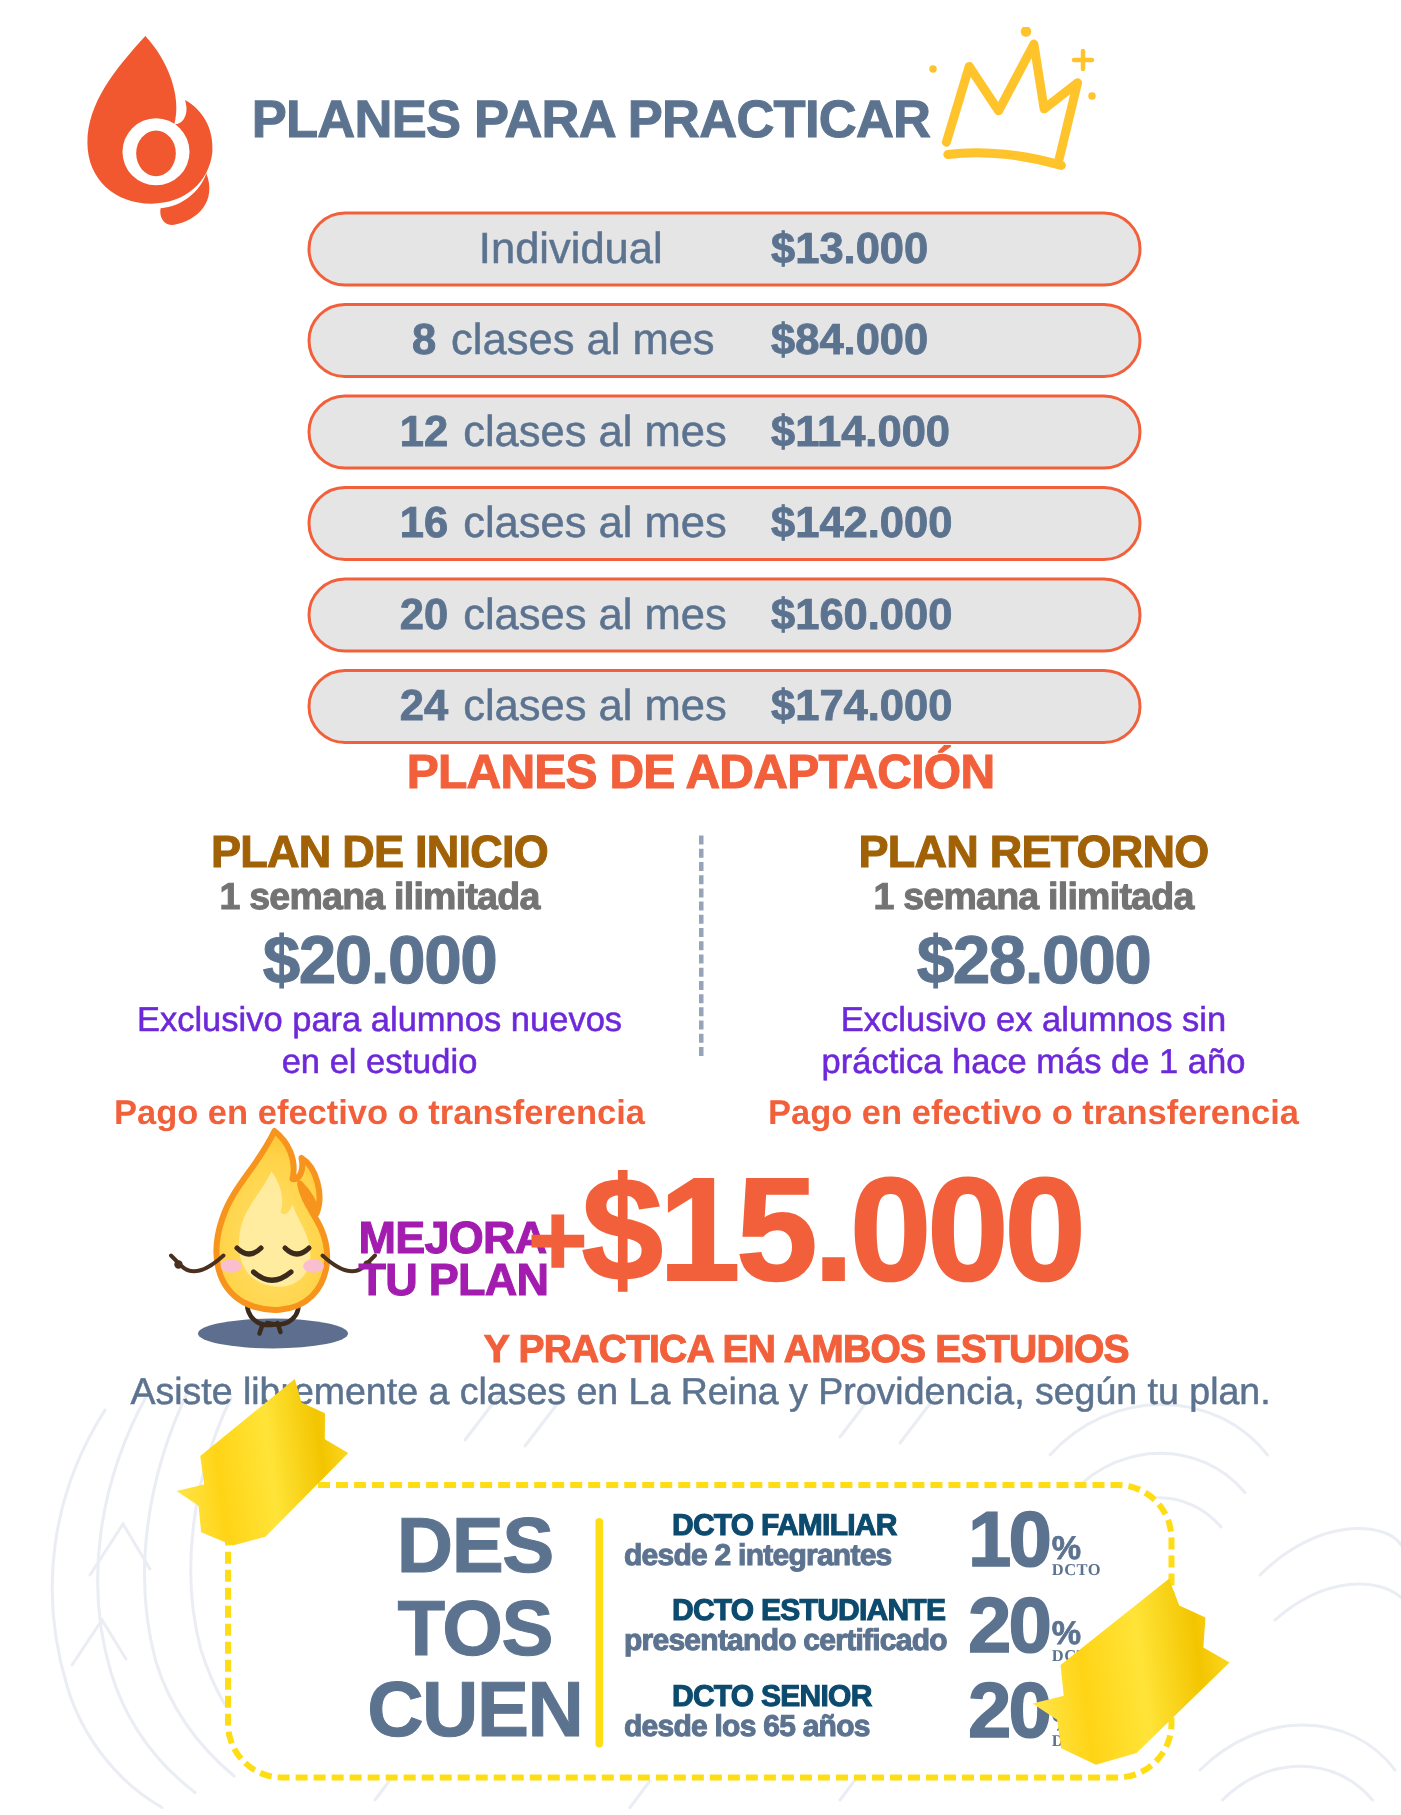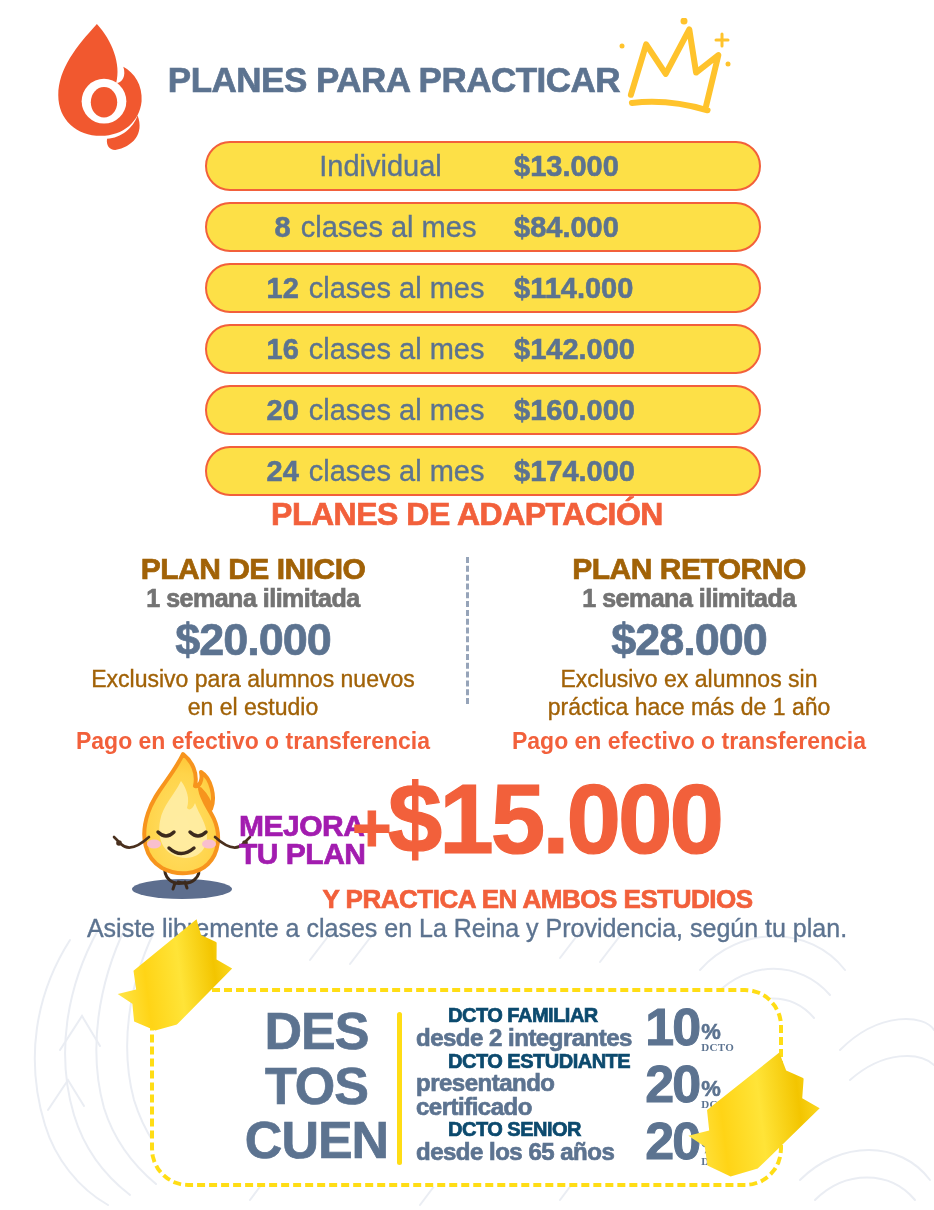--- a/index.html
+++ b/index.html
@@ -16,38 +16,38 @@
   .logo{position:absolute;left:48px;top:24px;width:112px;height:126px;}
   .crown{position:absolute;left:616px;top:18px;width:118px;height:108px;}
 
   
   .title{position:absolute;left:0;top:60px;width:788px;text-align:center;
          font-size:35px;color:#5C7390;}
 
   
   .pills{position:absolute;left:205px;top:141px;width:556px;}
   .pill{display:flex;align-items:center;height:46px;border:2px solid #F2603B;
-        border-radius:26px;margin-bottom:11px;background:#fde047;}
+        border-radius:26px;margin-bottom:11px;background:#e5e5e5;}
   .pill-label{flex:1;display:flex;justify-content:center;align-items:baseline;gap:10px;
         padding-left:30px;font-size:29px;}
   .pill-qty{font-weight:bold;-webkit-text-stroke:.6px currentColor;}
   .pill-name{-webkit-text-stroke:.35px currentColor;}
   .pill-price{width:245px;text-align:left;font-size:29px;font-weight:bold;
         -webkit-text-stroke:.6px currentColor;}
 
   
   .adapt-title{position:absolute;left:0;top:496px;width:934px;text-align:center;
         font-size:32px;color:#F2603B;}
   .adapt-col{position:absolute;top:554px;width:390px;text-align:center;}
   .col-0{left:58px;}
   .col-1{left:494px;}
   .plan-name{font-size:30px;color:#a16207;line-height:1;}
   .plan-sub{font-size:25px;color:#737373;line-height:1;margin-top:2px;}
   .plan-price{font-size:45px;color:#5C7390;line-height:1;margin:6px 0 4px 0;letter-spacing:-1px;}
-  .plan-desc{font-size:23px;color:#a16207;line-height:1.2;width:340px;margin:0 auto;}
+  .plan-desc{font-size:23px;color:#6d28d9;line-height:1.2;width:340px;margin:0 auto;}
   .plan-pay{font-size:23px;color:#F2603B;margin-top:9px;line-height:1;}
   .v-divider{position:absolute;left:466px;top:557px;height:147px;width:0;
         border-left:3px dashed #96A4B9;}
 
   
   .mascot{position:absolute;left:105px;top:750px;width:170px;height:165px;}
   .up-head{position:absolute;left:239px;top:812px;font-size:30px;line-height:.93;
         color:#a21caf;text-align:left;}
   .up-price{position:absolute;left:352px;top:770px;display:flex;align-items:center;
         color:#F2603B;}
@@ -64,21 +64,21 @@
   .disc-box{position:absolute;left:150px;top:988px;width:633px;height:199px;
         border:4px dashed #FFDD15;border-radius:38px;background:#fff;box-sizing:border-box;}
   .disc-title{position:absolute;left:55px;top:12px;width:215px;text-align:center;
         font-size:52px;line-height:1.05;color:#5C7390;letter-spacing:-1px;}
   .disc-divider{position:absolute;left:243px;top:20px;width:5px;height:153px;
         background:#FFDD15;border-radius:3px;}
   .disc-rows{position:absolute;left:262px;top:11px;width:318px;}
   .disc-row{display:flex;justify-content:space-between;align-items:center;
         height:50px;margin-bottom:7px;}
   .d-name{font-size:20px;line-height:.98;color:#0c4a6e;margin-left:32px;}
-  .d-cond{font-size:24px;line-height:.98;color:#5C7390;}
+  .d-cond{font-size:20px;line-height:.98;color:#5C7390;}
   .d-value{display:flex;align-items:flex-end;color:#5C7390;}
   .d-num{font-size:52px;line-height:.8;font-weight:bold;-webkit-text-stroke:1px currentColor;
         letter-spacing:-2px;}
   .d-unit{display:flex;flex-direction:column;align-items:flex-start;margin-left:2px;
         transform:translateY(4px);}
   .d-pct{font-size:22px;line-height:.9;font-weight:bold;-webkit-text-stroke:.5px currentColor;}
   .d-dcto{font-size:11px;line-height:1;font-weight:bold;letter-spacing:.3px;font-family:Liberation Serif, serif;}
 
   
   .tape{position:absolute;background:linear-gradient(120deg,#FFEC5E 0%,#FFD416 30%,#FFE438 55%,#F3C500 80%,#FFE033 100%);}

